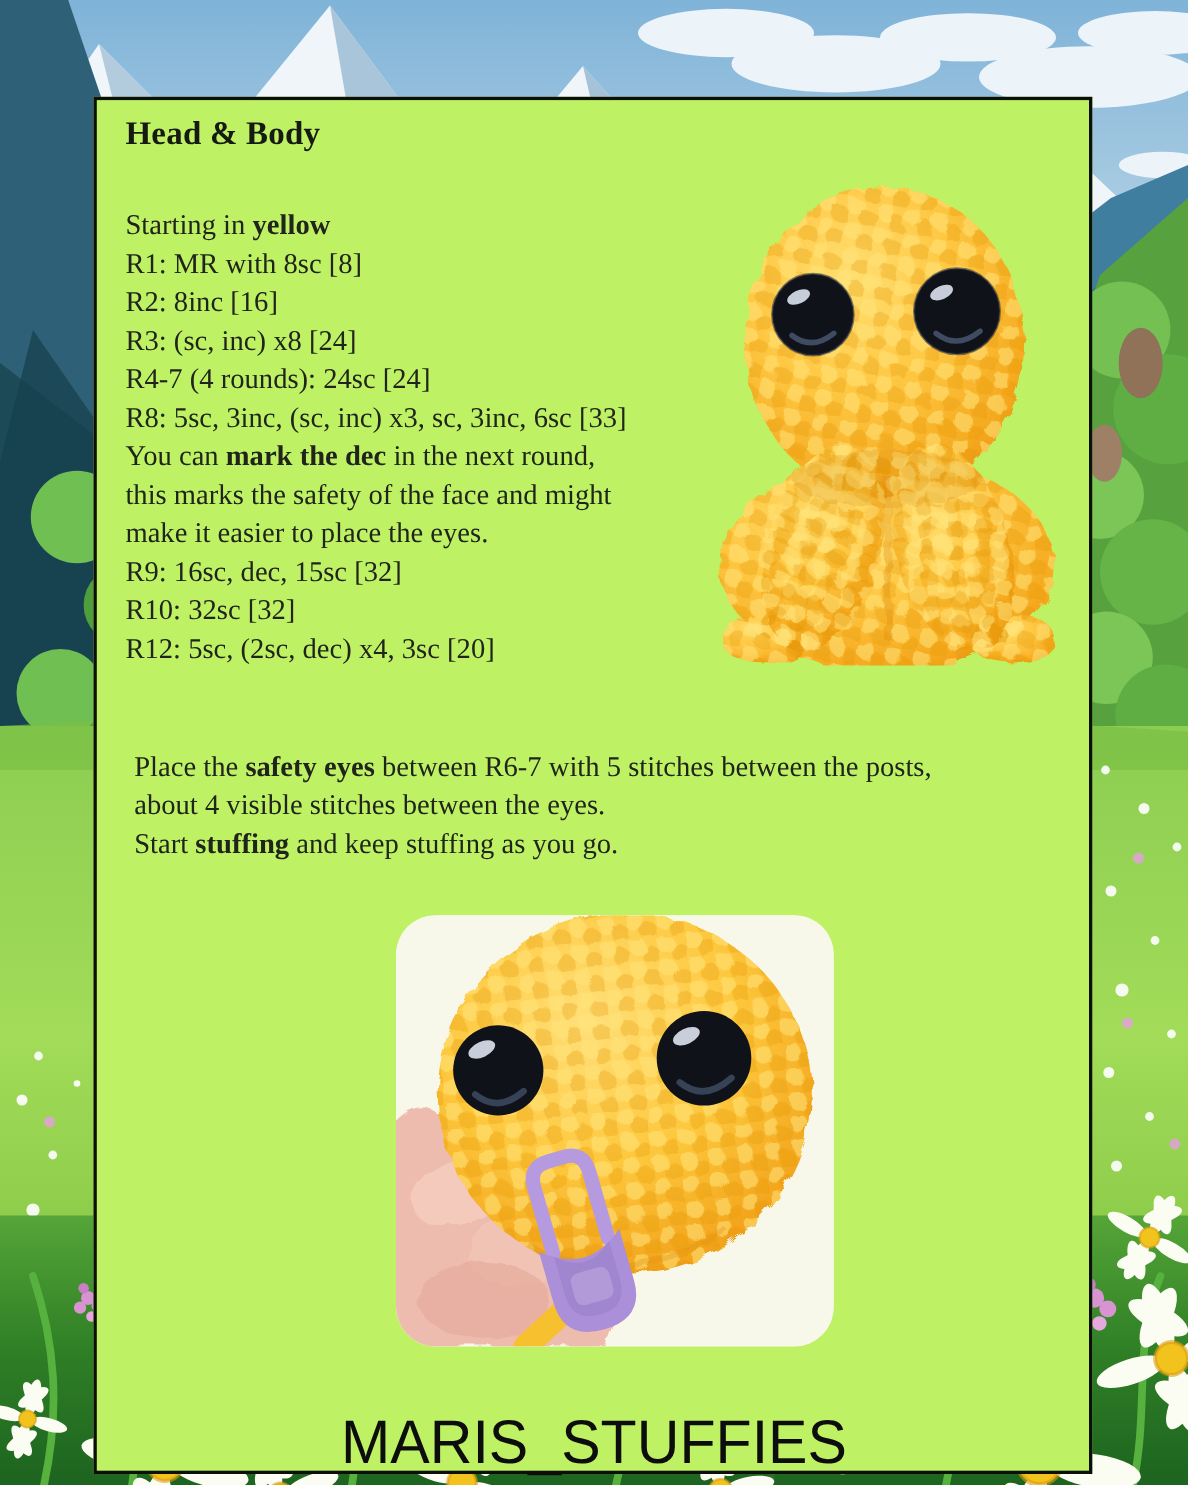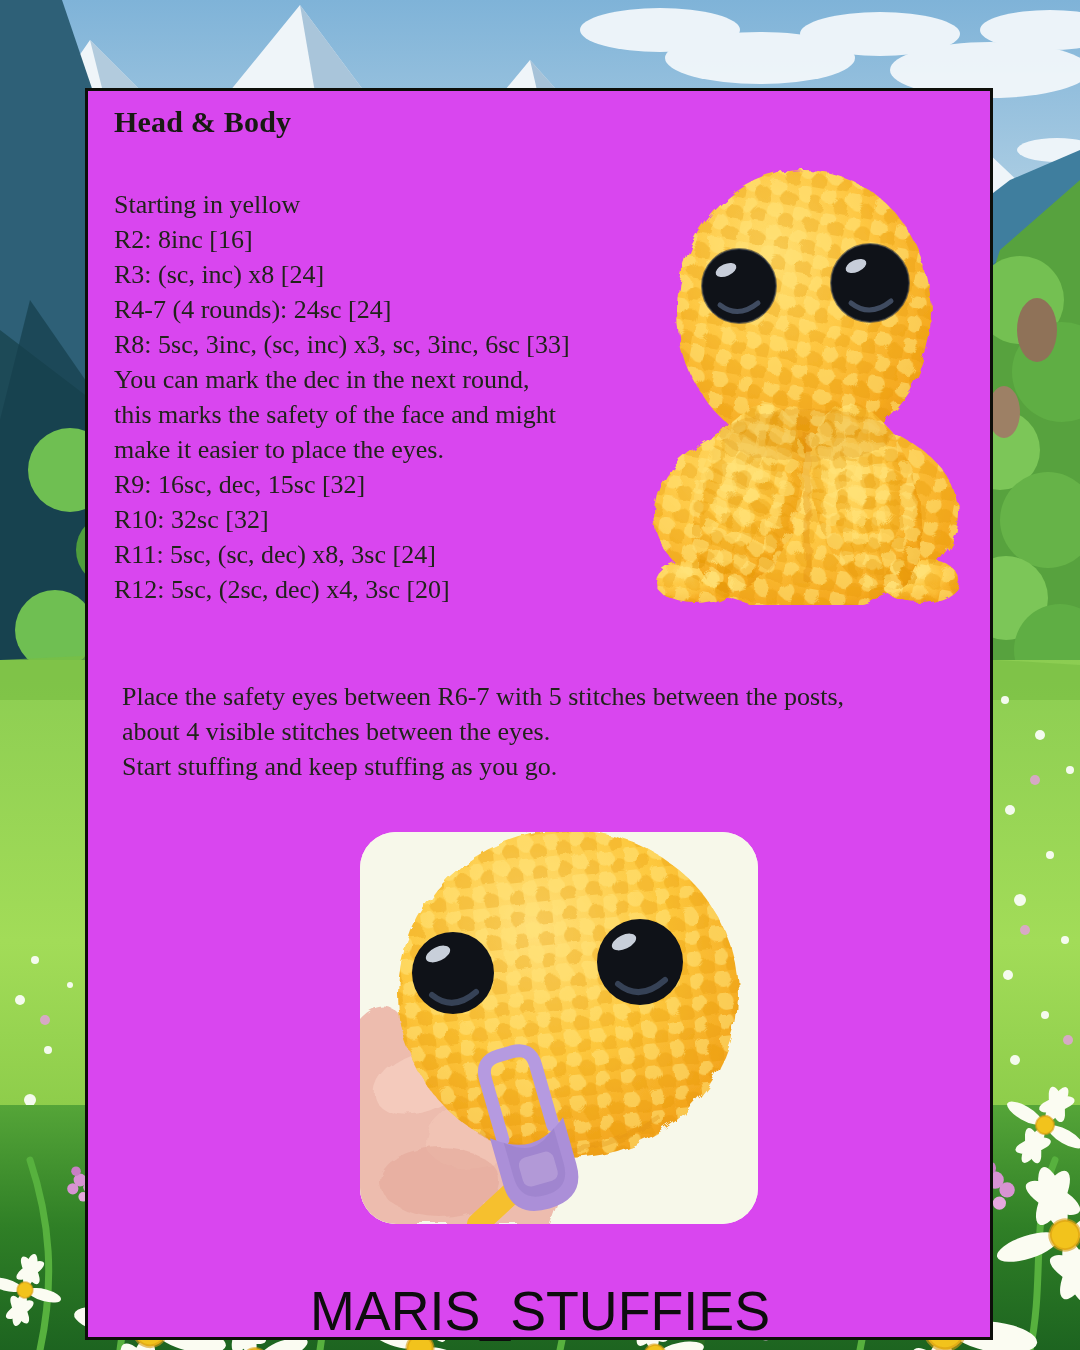--- a/index.html
+++ b/index.html
@@ -6,30 +6,30 @@
   body{
     width:1080px;height:1350px;position:relative;overflow:hidden;
     font-family:"Liberation Serif","DejaVu Serif",serif;
     background:#7cc24f;
   }
   
   #landscape{position:absolute;left:0;top:0;width:1080px;height:1350px;}
   
   .card{
     position:absolute;left:85px;top:88px;width:908px;height:1252px;
-    box-sizing:border-box;background:#d946ef;border:3px solid #0d0f0a;
+    box-sizing:border-box;background:#bef264;border:3px solid #0d0f0a;
   }
   .card-inner{position:absolute;left:0;top:0;right:0;bottom:0;}
   .title{
     position:absolute;left:26px;top:14px;
     font-size:30px;font-weight:700;color:#171a12;letter-spacing:.2px;
   }
   .textblock{position:absolute;color:#20241a;}
   .line{height:35px;line-height:35px;font-size:26px;white-space:nowrap;}
-  .b{font-weight:400;}
+  .b{font-weight:700;}
   #block1{left:26px;top:96px;}
   #block2{left:34px;top:588px;}
   
   .toy-photo{position:absolute;left:532px;top:62px;width:372px;height:452px;}
   .head-photo{
     position:absolute;left:272px;top:741px;width:398px;height:392px;
     border-radius:36px;overflow:hidden;background:#f7f8ea;
   }
   .head-photo svg{display:block;}
   
@@ -193,30 +193,30 @@
   <use href="#daisy" transform="translate(1045,1125) scale(.7) rotate(30)"></use>
   <use href="#daisy" transform="translate(25,1290) scale(.6) rotate(15)"></use>
 </svg>
 
 <div class="card">
   <div class="card-inner">
     <div class="title">Head &amp; Body</div>
 
     <div class="textblock" id="block1">
       <div class="line"><span>Starting in </span><span class="b">yellow</span></div>
+      <div class="line">R1: MR with 8sc [8]</div>
       <div class="line">R2: 8inc [16]</div>
       <div class="line">R3: (sc, inc) x8 [24]</div>
       <div class="line">R4-7 (4 rounds): 24sc [24]</div>
       <div class="line">R8: 5sc, 3inc, (sc, inc) x3, sc, 3inc, 6sc [33]</div>
       <div class="line"><span>You can </span><span class="b">mark the dec</span><span> in the next round,</span></div>
       <div class="line">this marks the safety of the face and might</div>
       <div class="line">make it easier to place the eyes.</div>
       <div class="line">R9: 16sc, dec, 15sc [32]</div>
       <div class="line">R10: 32sc [32]</div>
-      <div class="line">R11: 5sc, (sc, dec) x8, 3sc [24]</div>
       <div class="line">R12: 5sc, (2sc, dec) x4, 3sc [20]</div>
     </div>
 
     <div class="textblock" id="block2">
       <div class="line"><span>Place the </span><span class="b">safety eyes</span><span> between R6-7 with 5 stitches between the posts,</span></div>
       <div class="line">about 4 visible stitches between the eyes.</div>
       <div class="line"><span>Start </span><span class="b">stuffing</span><span> and keep stuffing as you go.</span></div>
     </div>
 
     <div class="toy-photo">

